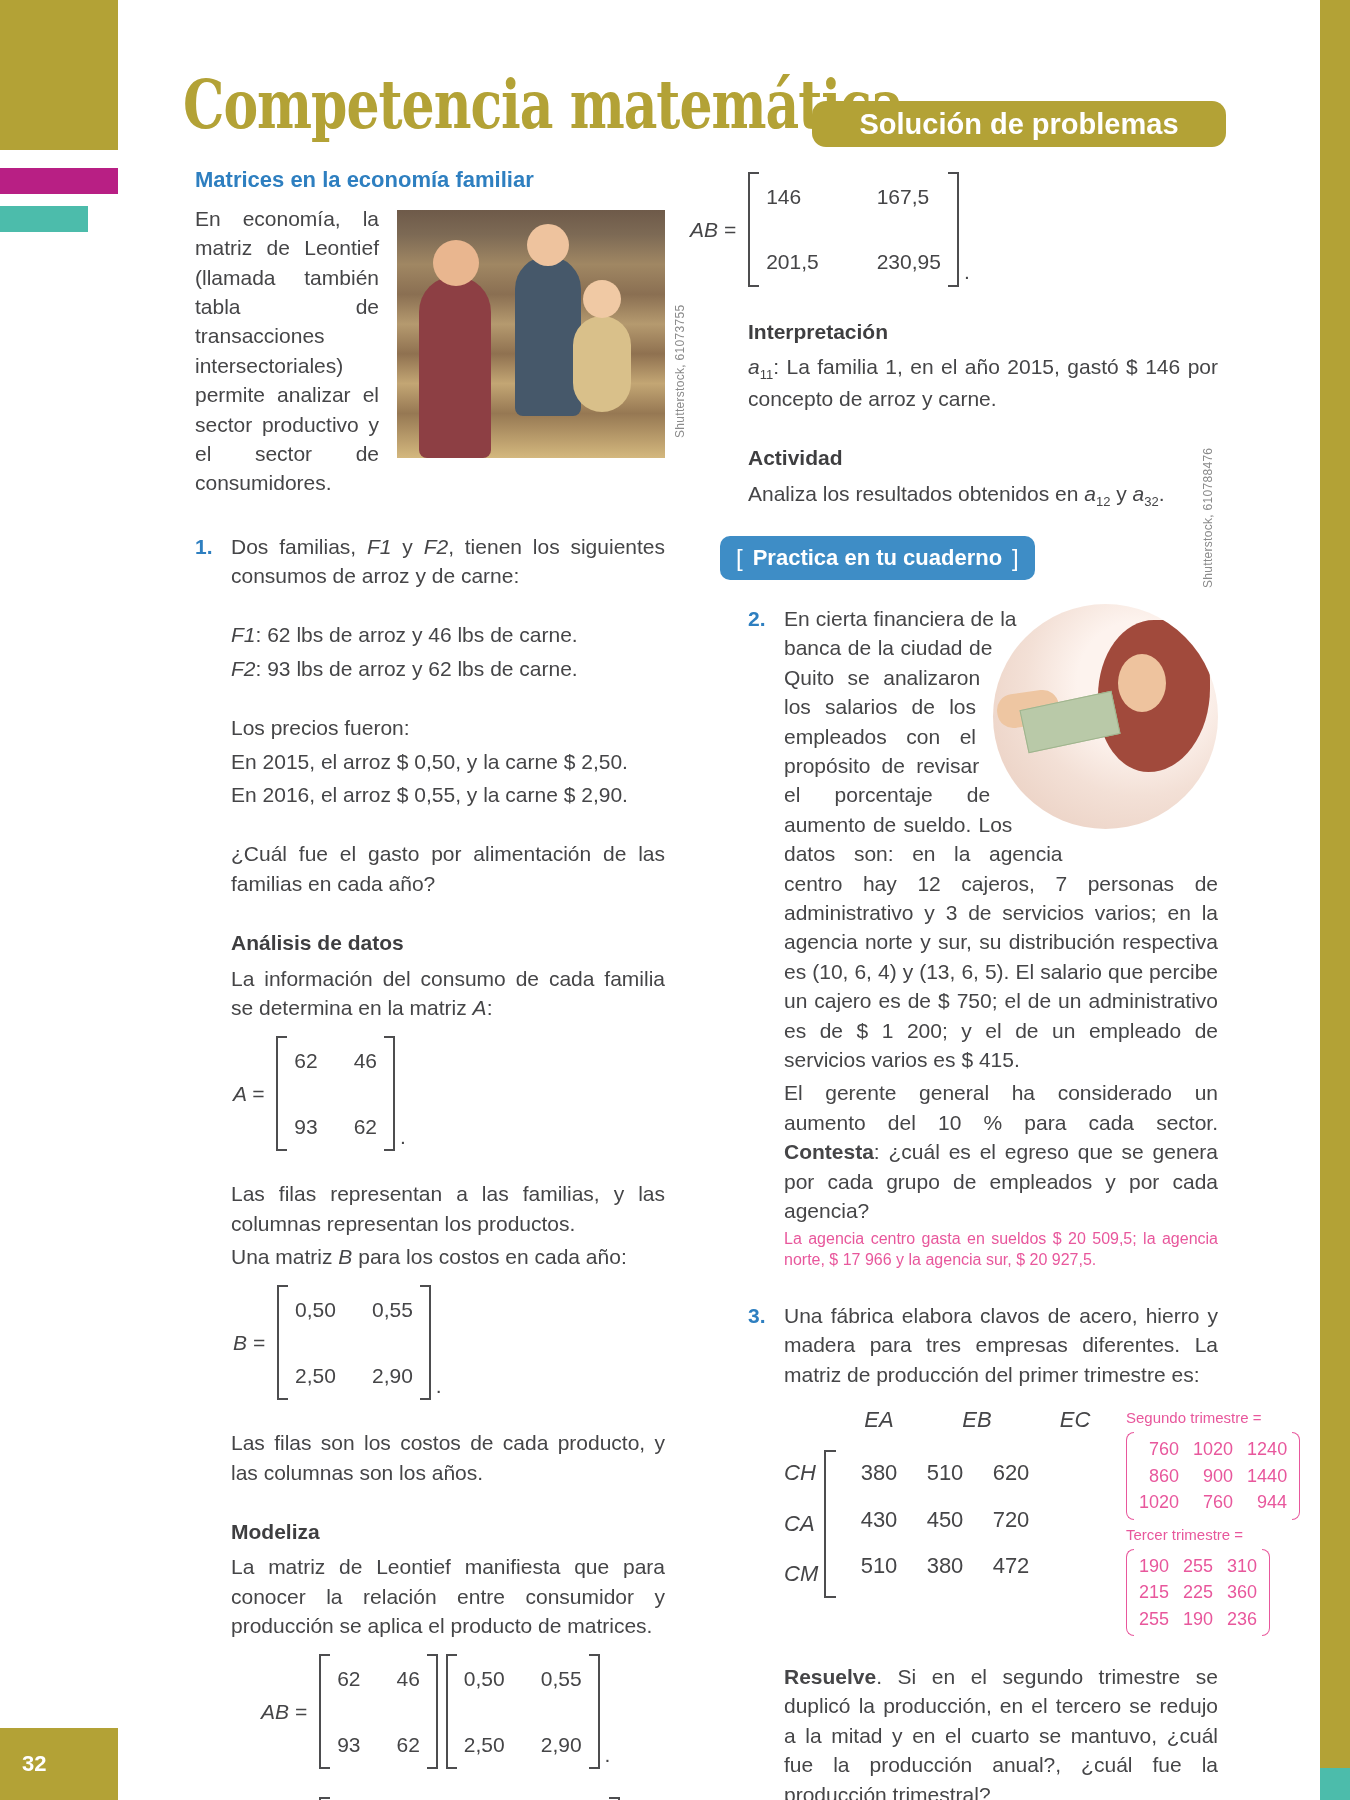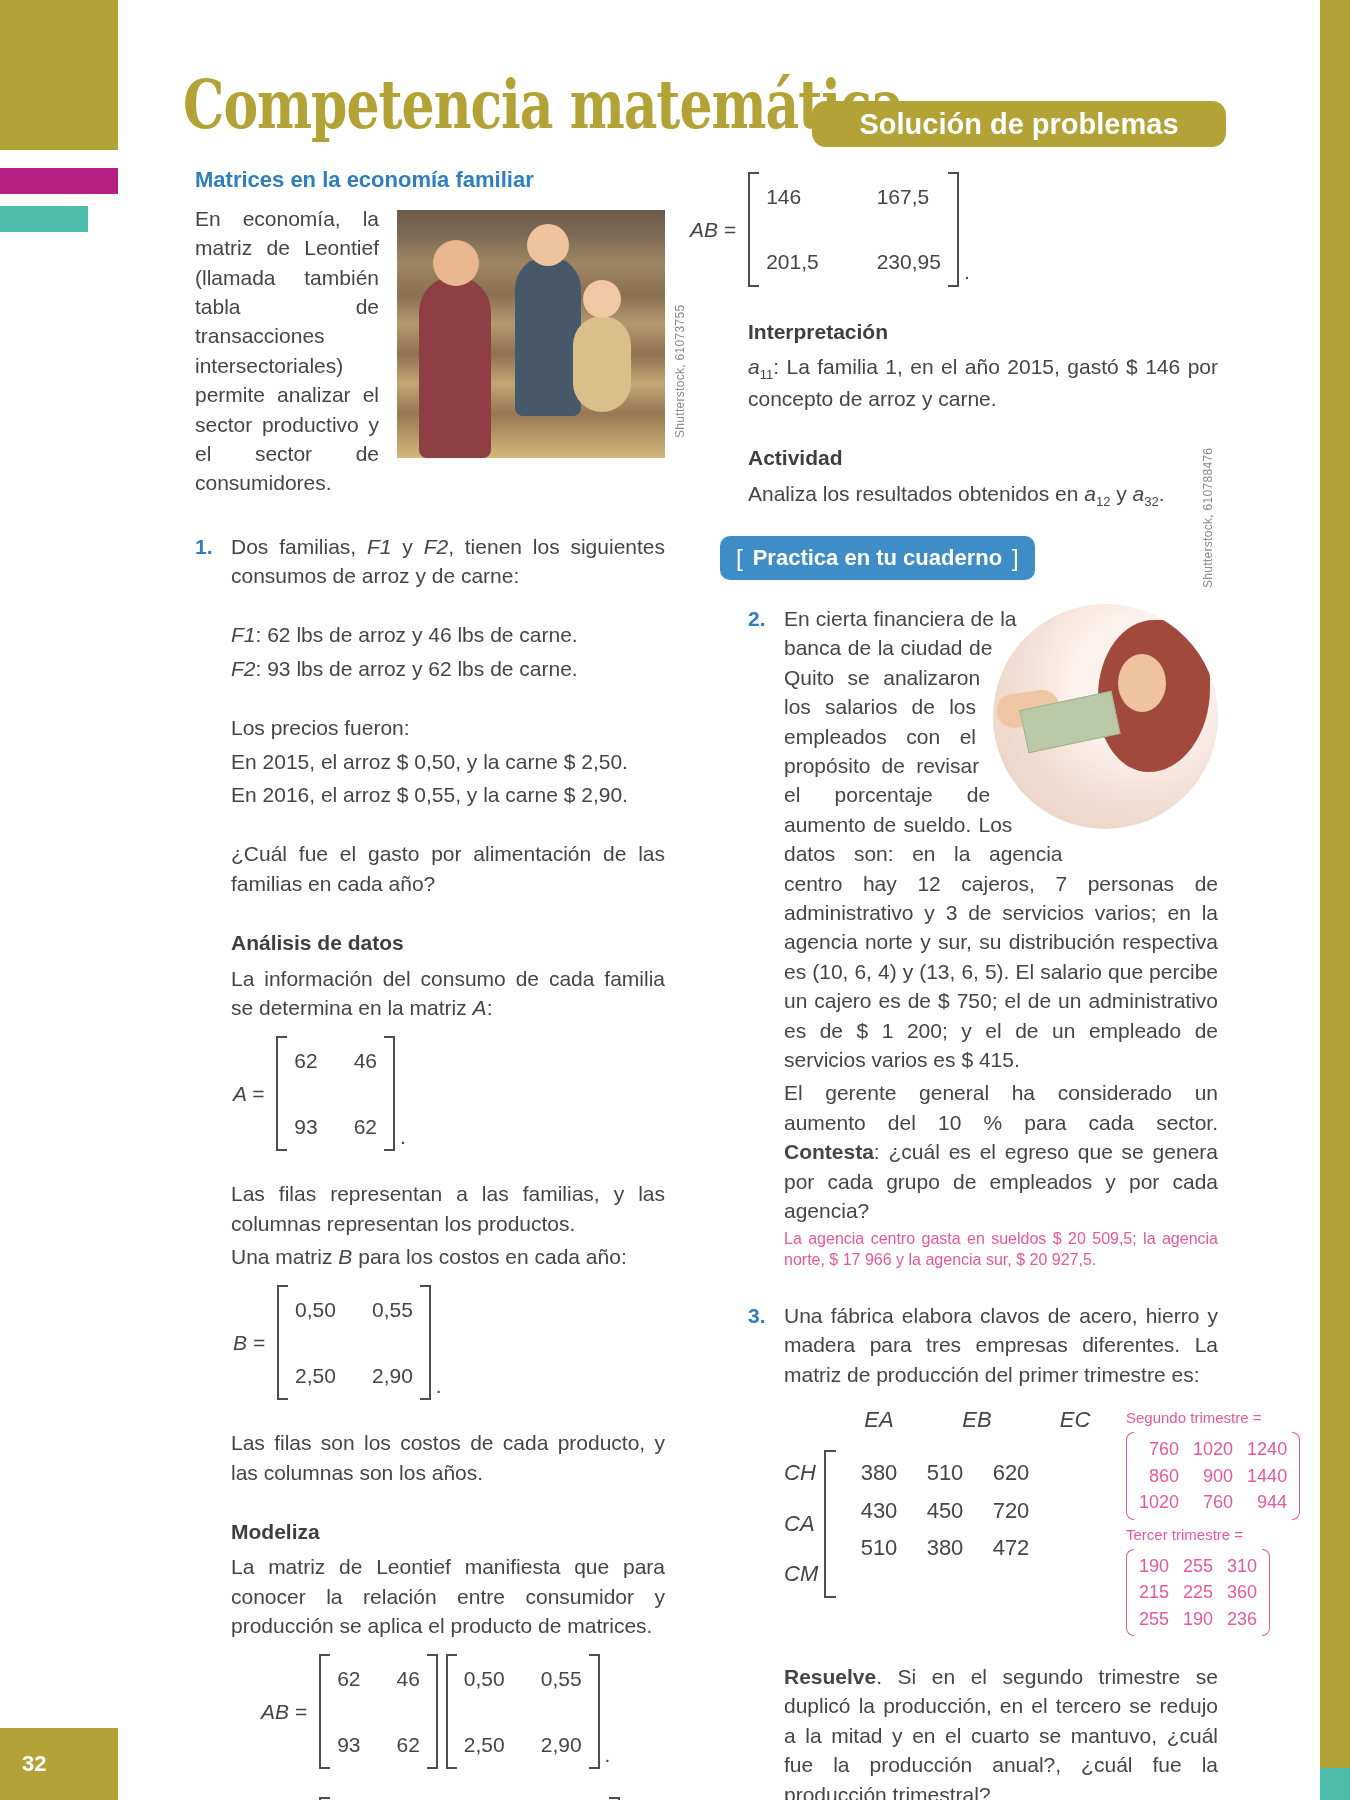--- a/index.html
+++ b/index.html
@@ -97,21 +97,21 @@
   .mx::before{left:0;border:2px solid var(--bracket);border-right:0;}
   .mx::after{right:0;border:2px solid var(--bracket);border-left:0;}
   .mx .cell{white-space:nowrap;}
   
   .m3row{display:flex;margin-top:16px;align-items:flex-start;}
   .pm{font-size:22px;}
   .pm-h{margin-left:62px;display:grid;grid-template-columns:repeat(3,66px);justify-items:center;font-style:italic;margin-bottom:14px;gap:32px;}
   .pm-b{display:flex;}
   .pm-l{width:40px;display:grid;row-gap:20px;font-style:italic;padding:8px 0;align-content:start;}
   .pm-v{
-    position:relative;display:grid;grid-template-columns:repeat(3,66px);row-gap:7px;
+    position:relative;display:grid;grid-template-columns:repeat(3,66px);row-gap:16px;
     padding:8px 6px 8px 22px;justify-items:center;align-content:start;
   }
   .pm-v::before{content:"";position:absolute;left:0;top:0;bottom:0;width:10px;border:2px solid var(--bracket);border-right:0;}
   
   .pink-col{margin-left:18px;display:flex;flex-direction:column;gap:4px;padding-top:2px;}
   .pk-label{font-size:15px;color:var(--pink);margin-bottom:4px;white-space:nowrap;}
   .mini{
     position:relative;display:inline-grid;column-gap:14px;row-gap:4px;padding:6px 13px;
     font-size:18px;line-height:1.25;color:var(--pink);justify-items:end;white-space:nowrap;
   }

